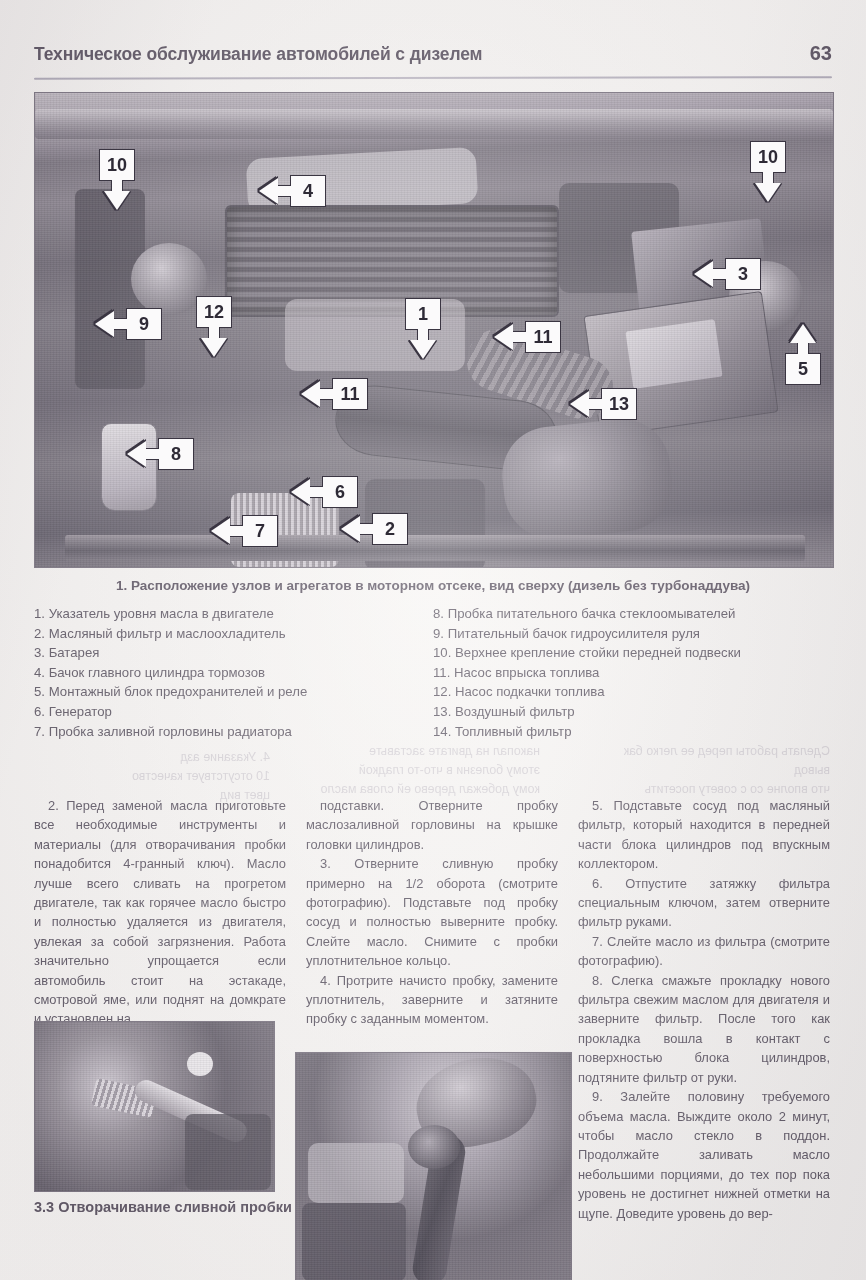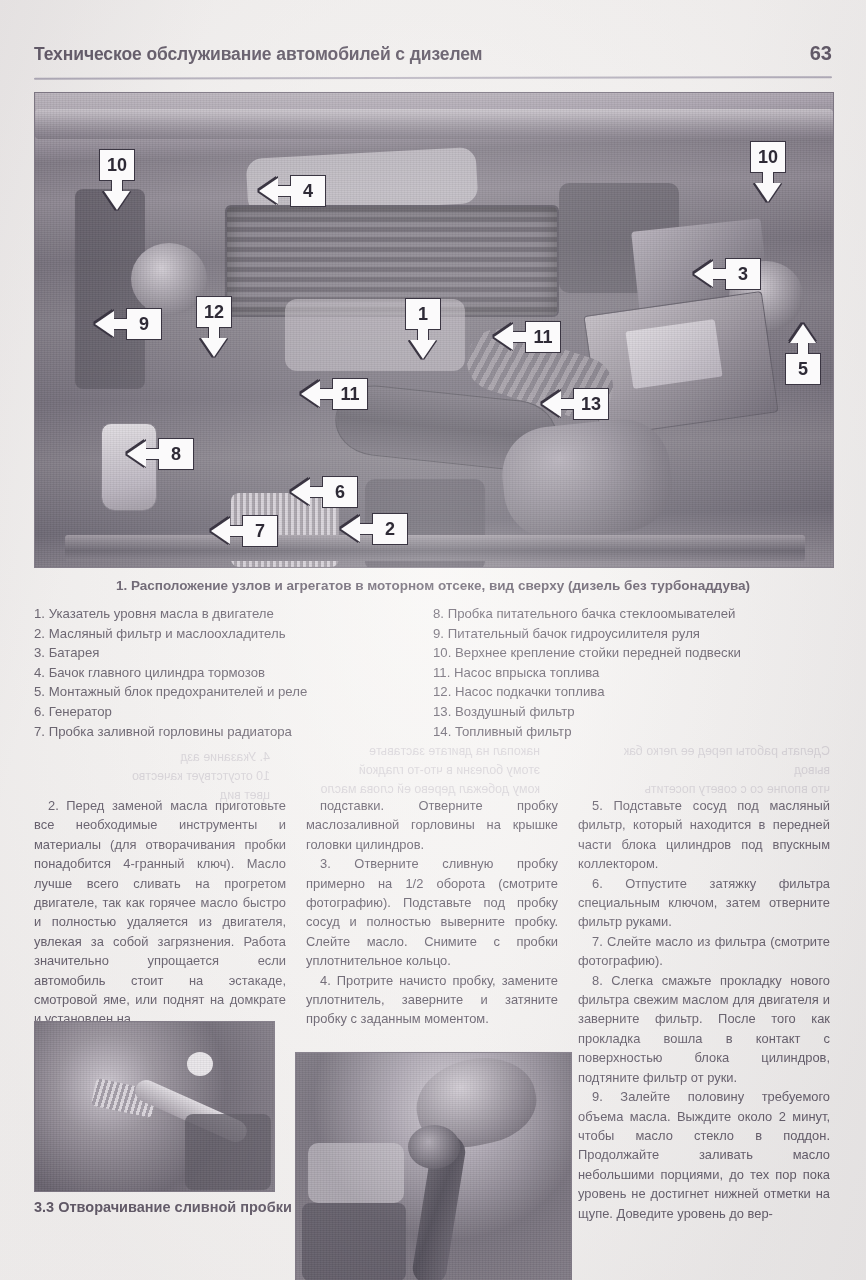--- a/index.html
+++ b/index.html
@@ -498,21 +498,21 @@
         <div class="callout dir-up" style="left: 750px; top: 260px;">
           <span class="stem"></span>
           <span class="head"></span>
           <span>5</span>
         </div>
         <div class="callout dir-left" style="left: 297px; top: 285px;">
           <span class="stem"></span>
           <span class="head"></span>
           <span>11</span>
         </div>
-        <div class="callout dir-left" style="left: 538px; top: 295px;">
+        <div class="callout dir-left" style="left: 566px; top: 295px;">
           <span class="stem"></span>
           <span class="head"></span>
           <span>13</span>
         </div>
         <div class="callout dir-left" style="left: 123px; top: 345px;">
           <span class="stem"></span>
           <span class="head"></span>
           <span>8</span>
         </div>
         <div class="callout dir-left" style="left: 287px; top: 383px;">

